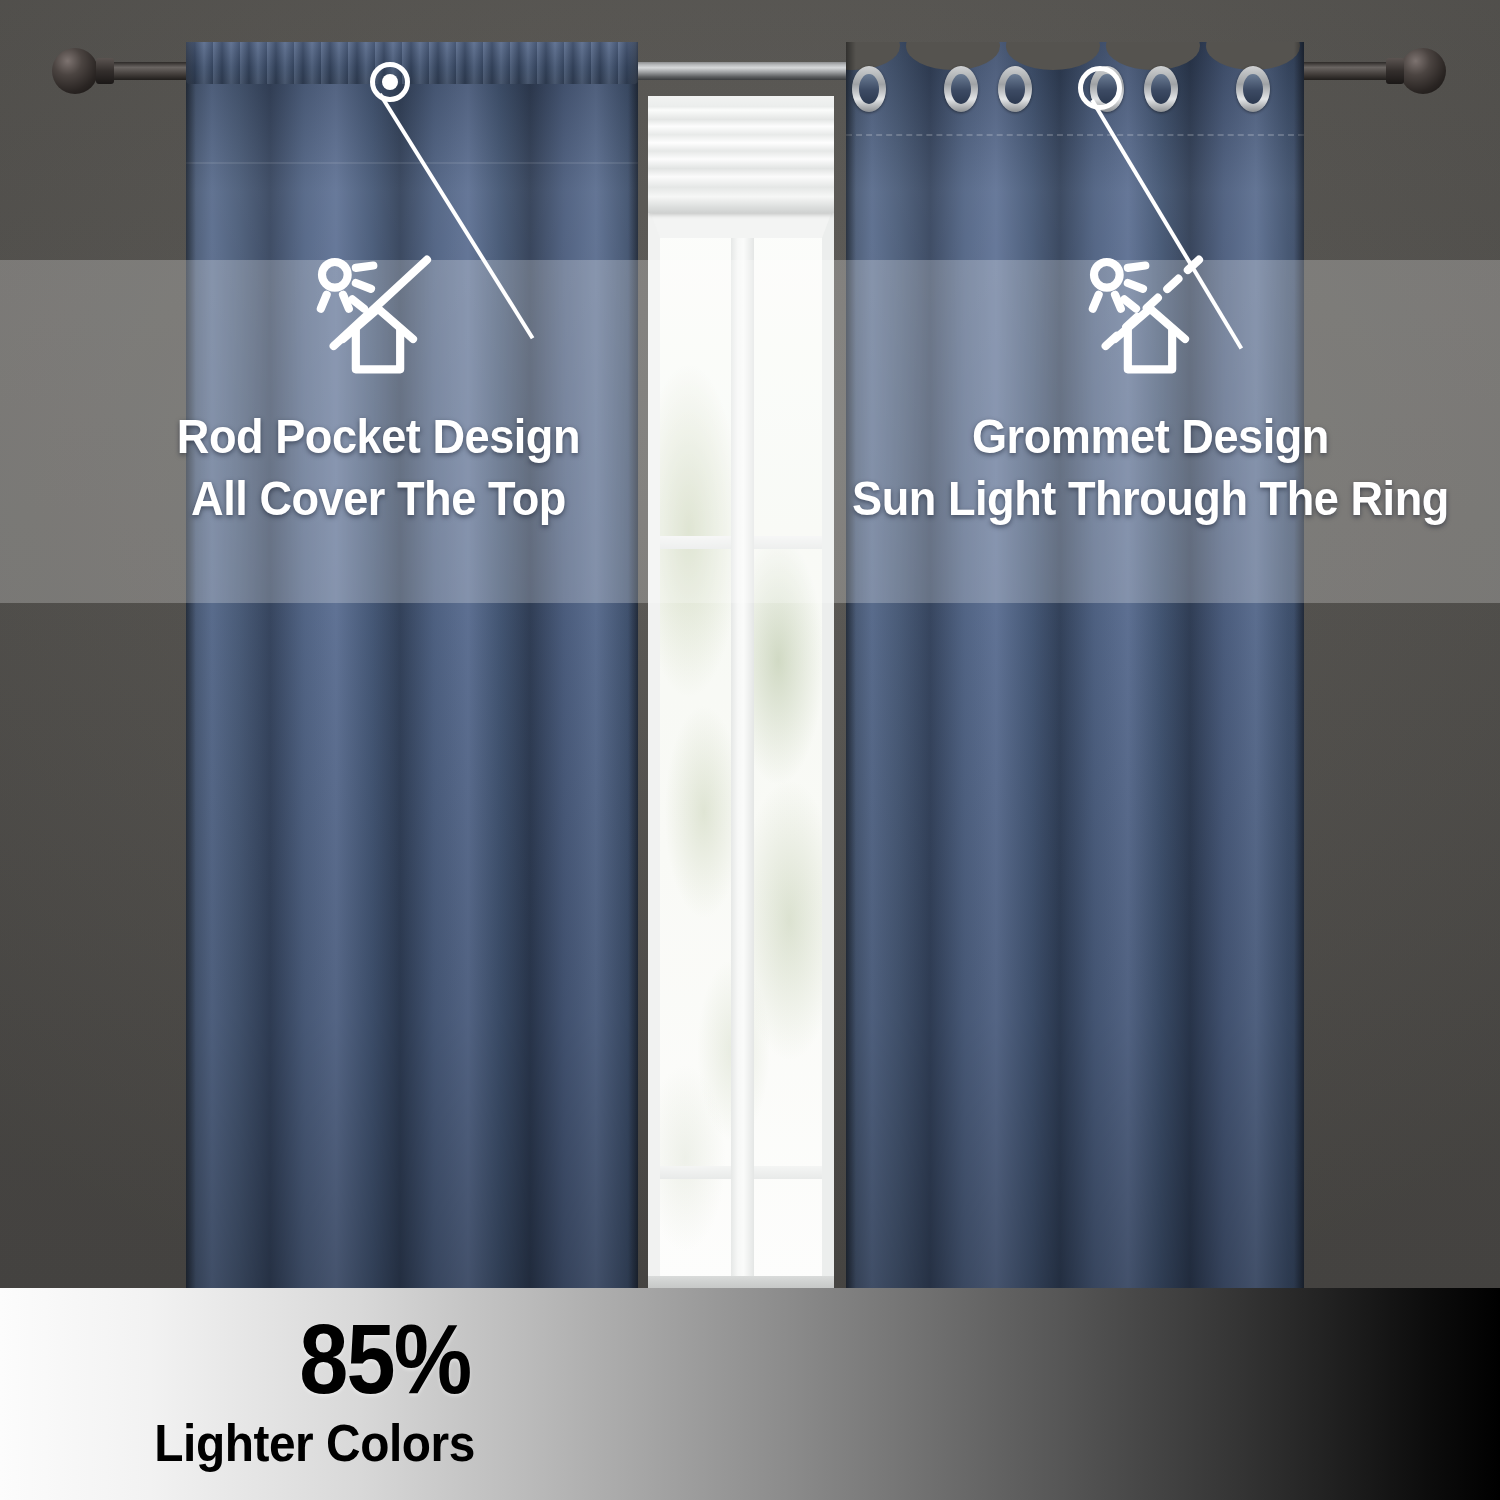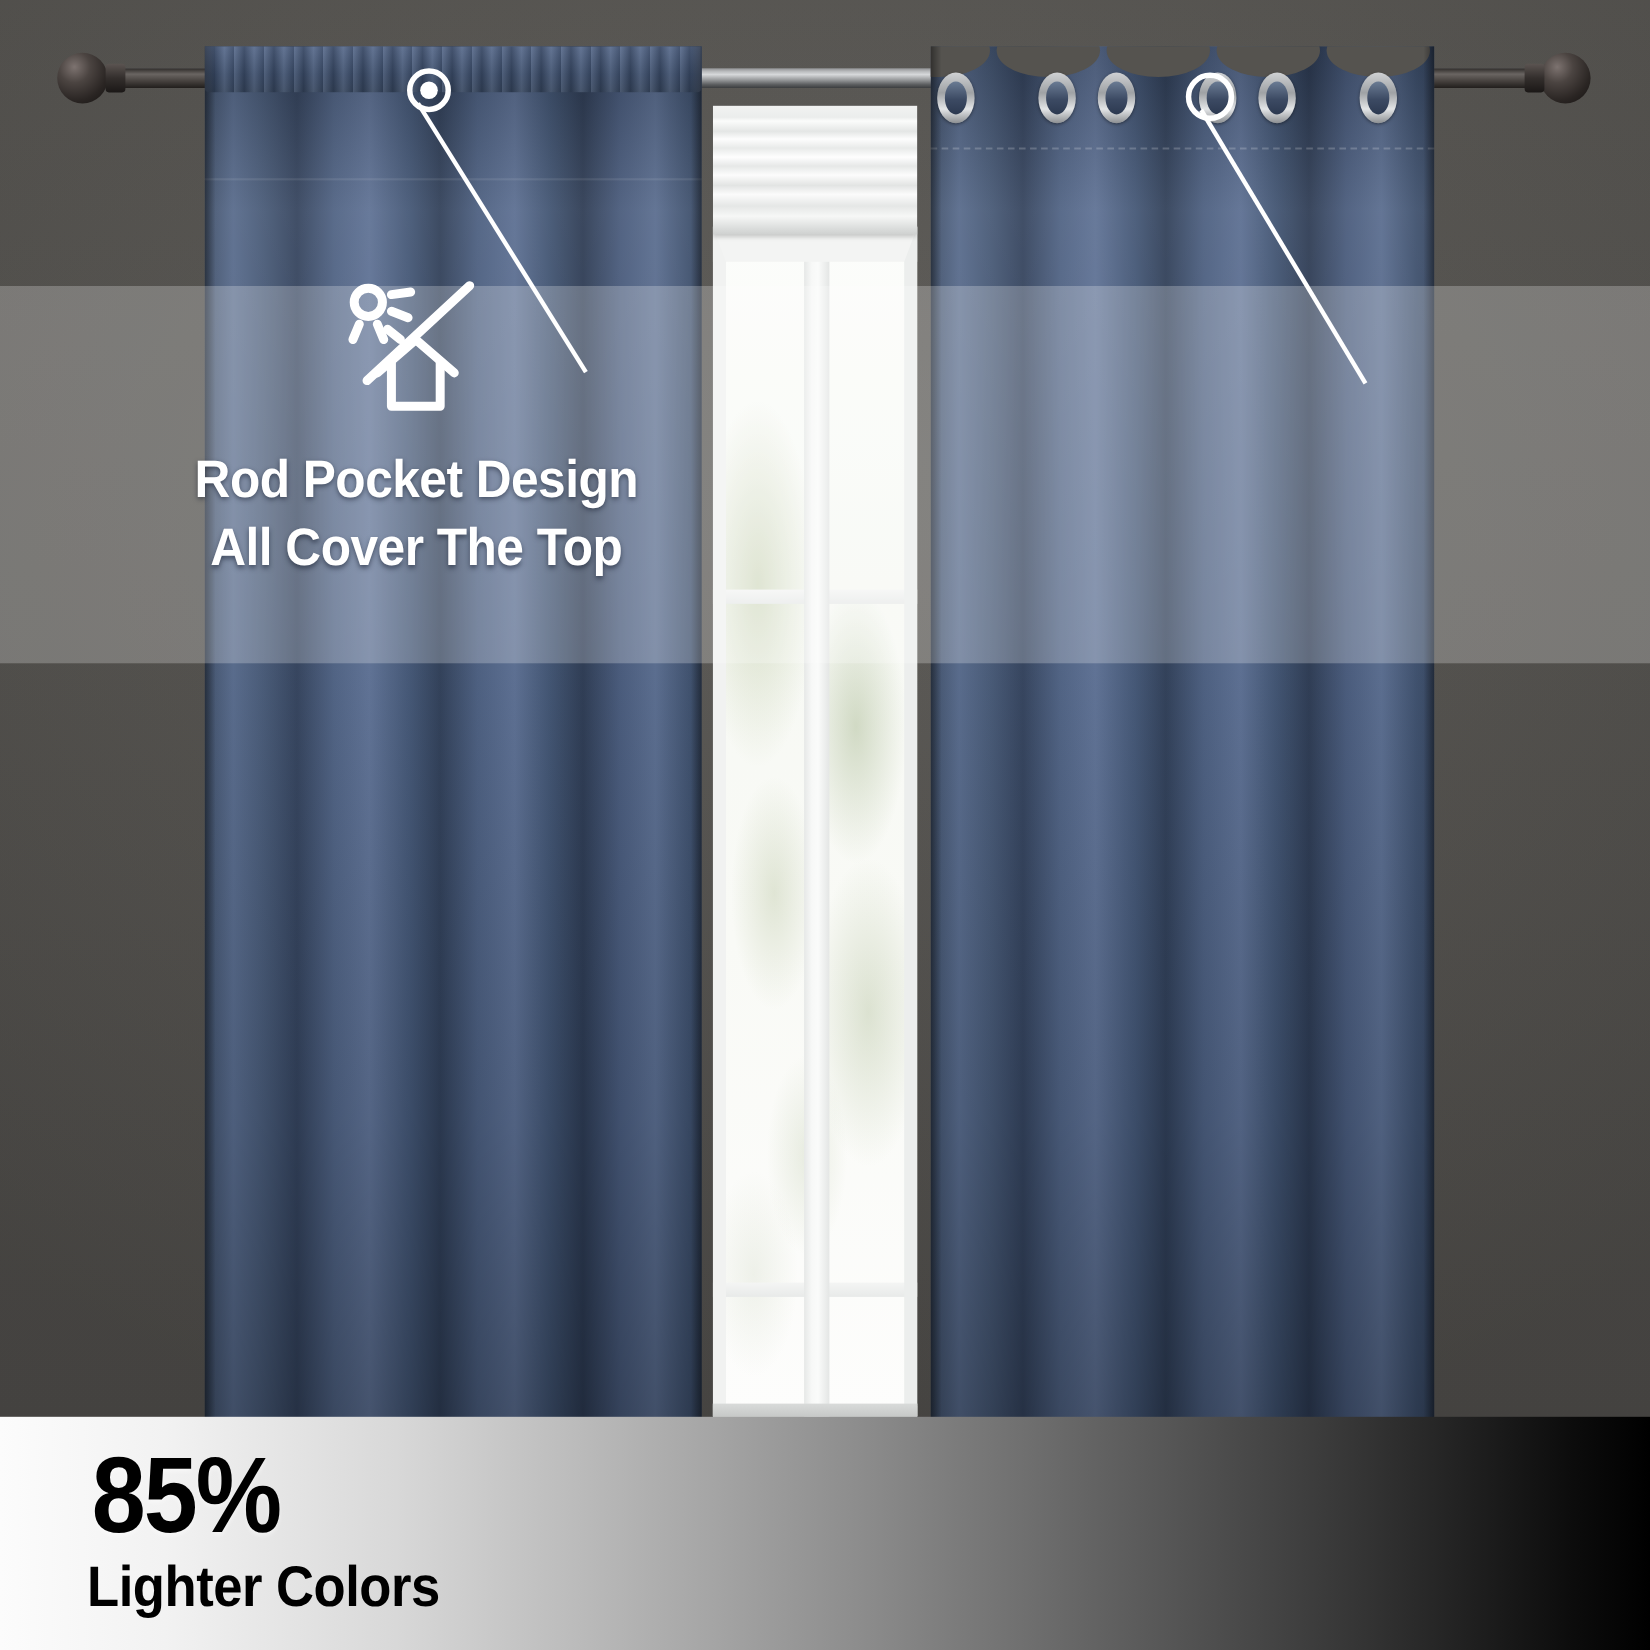--- a/index.html
+++ b/index.html
@@ -237,21 +237,21 @@
   
   .bottom-banner {
     position:absolute; left:0; top:1288px; width:1500px; height:212px;
     background:linear-gradient(90deg,
       #fcfcfc 0%, #f2f2f2 10%, #d8d8d8 24%,
       #b3b3b3 38%, #8a8a8a 53%, #5e5e5e 68%,
       #333333 83%, #0d0d0d 95%, #000000 100%);
     z-index:20;
   }
   .stat {
-    position:absolute; top:22px; text-align:left; width:430px;
+    position:absolute; top:22px; text-align:right; width:430px;
   }
   .stat-left  { left:62px;  color:#000000; }
   .stat-right { left:1000px; color:#ffffff; }
   .stat-pct {
     font-size:98px; font-weight:bold; line-height:1.0;
     letter-spacing:-2px;
     font-family:"Liberation Sans", sans-serif;
     transform:scaleX(0.90);
   }
   .stat-label {
@@ -346,20 +346,39 @@
         <polyline points="41,70 41,104 79,104 79,70"></polyline>
         <line x1="102" y1="10" x2="22" y2="84"></line>
       </g>
     </svg>
     <div class="feat-text">
       <div>Rod Pocket Design</div>
       <div>All Cover The Top</div>
     </div>
   </div>
 
+  <div class="feature-col feature-right">
+    <svg class="feat-icon" viewBox="0 0 120 120">
+      <g fill="none" stroke="#ffffff" stroke-width="7" stroke-linecap="round" stroke-linejoin="round">
+        <circle cx="23" cy="23" r="11"></circle>
+        <line x1="16" y1="40" x2="11" y2="52"></line>
+        <line x1="30" y1="40" x2="35" y2="52"></line>
+        <line x1="41" y1="30" x2="54" y2="35"></line>
+        <line x1="41" y1="17" x2="56" y2="15"></line>
+        <line x1="38" y1="44" x2="48" y2="52"></line>
+        <polyline points="30,78 60,52 90,78"></polyline>
+        <polyline points="41,70 41,104 79,104 79,70"></polyline>
+        <line x1="102" y1="10" x2="22" y2="84" stroke-dasharray="13 11"></line>
+      </g>
+    </svg>
+    <div class="feat-text">
+      <div>Grommet Design</div>
+      <div>Sun Light Through The Ring</div>
+    </div>
+  </div>
 
   <div class="bottom-banner">
     <div class="stat stat-left">
       <div class="stat-pct">85%</div>
       <div class="stat-label">Lighter Colors</div>
     </div>
   </div>
 
 </div>
 

